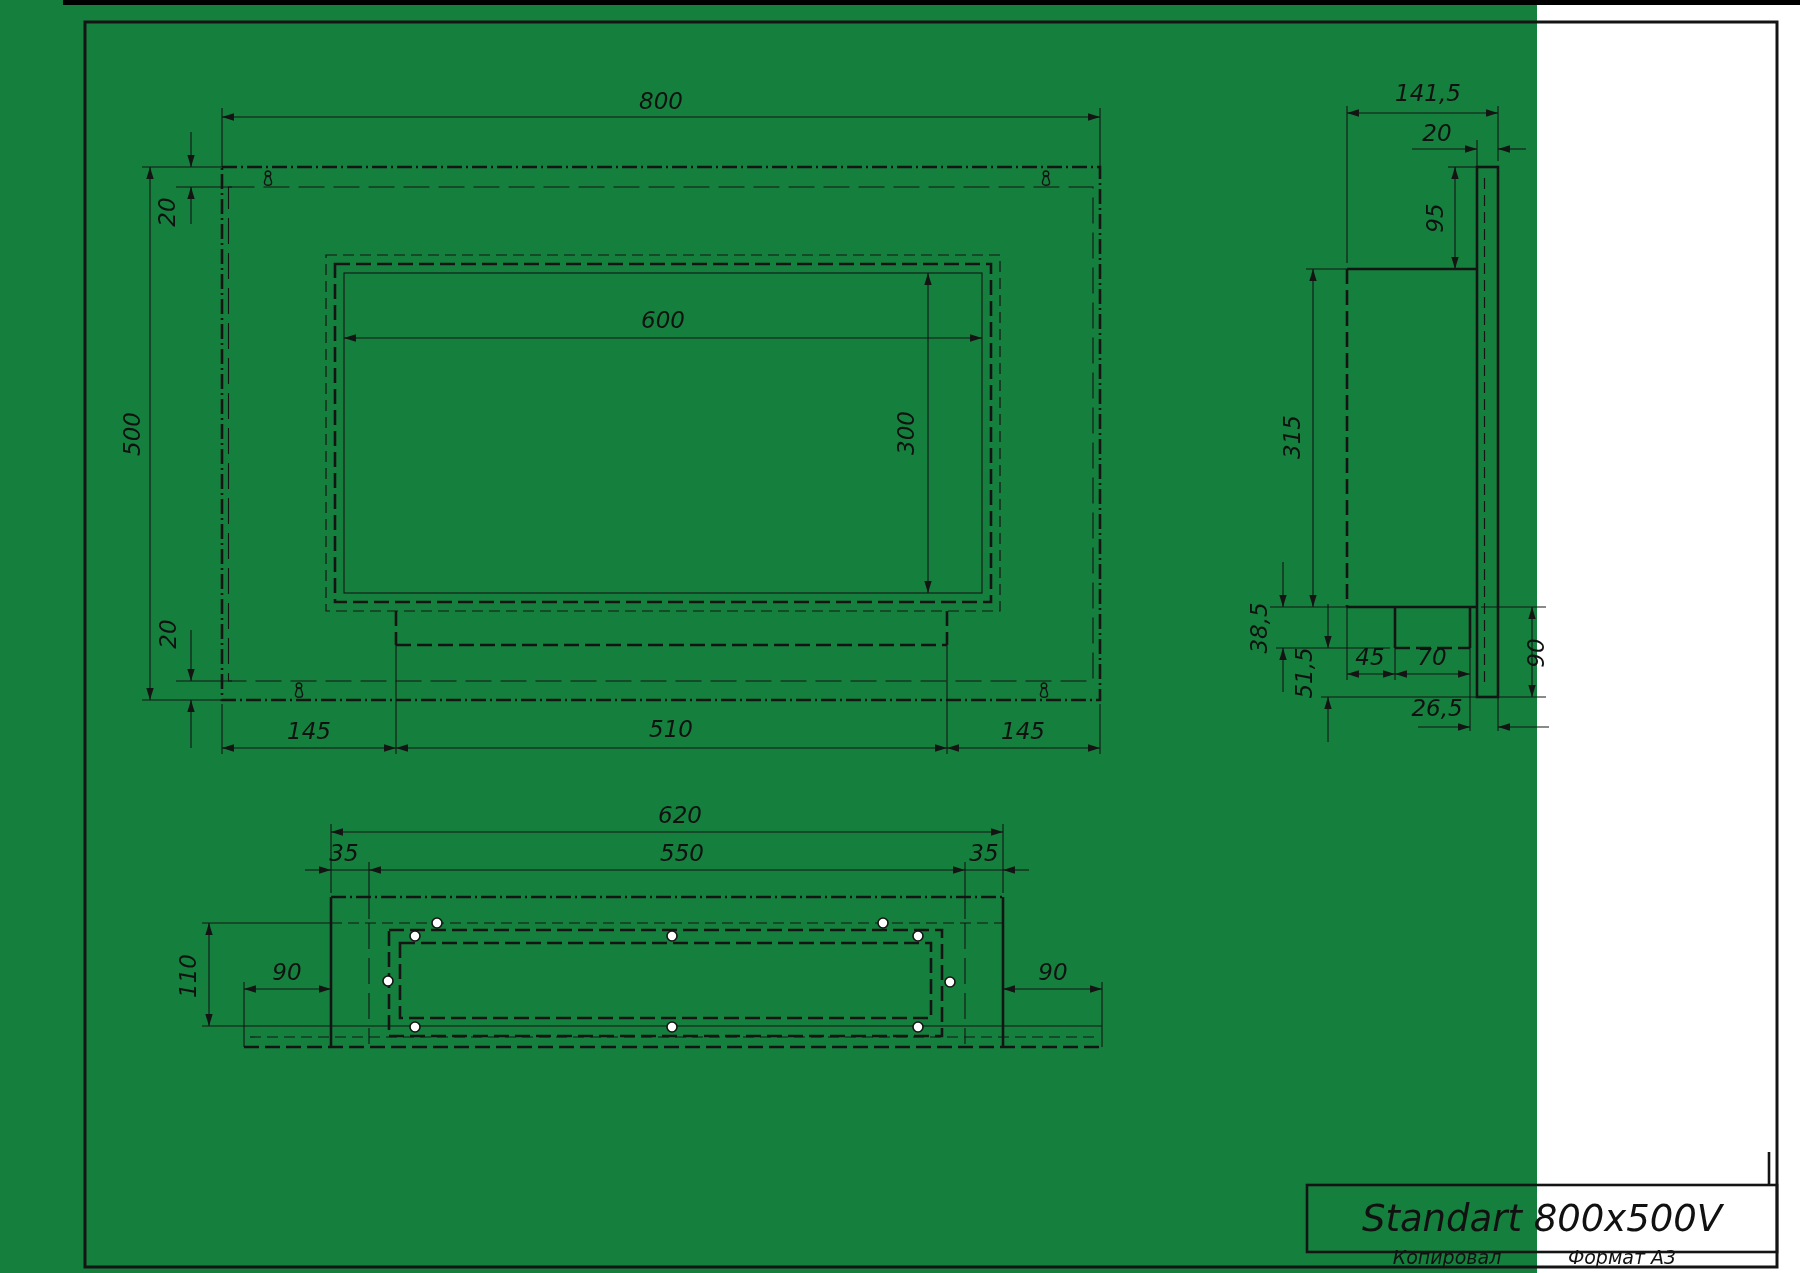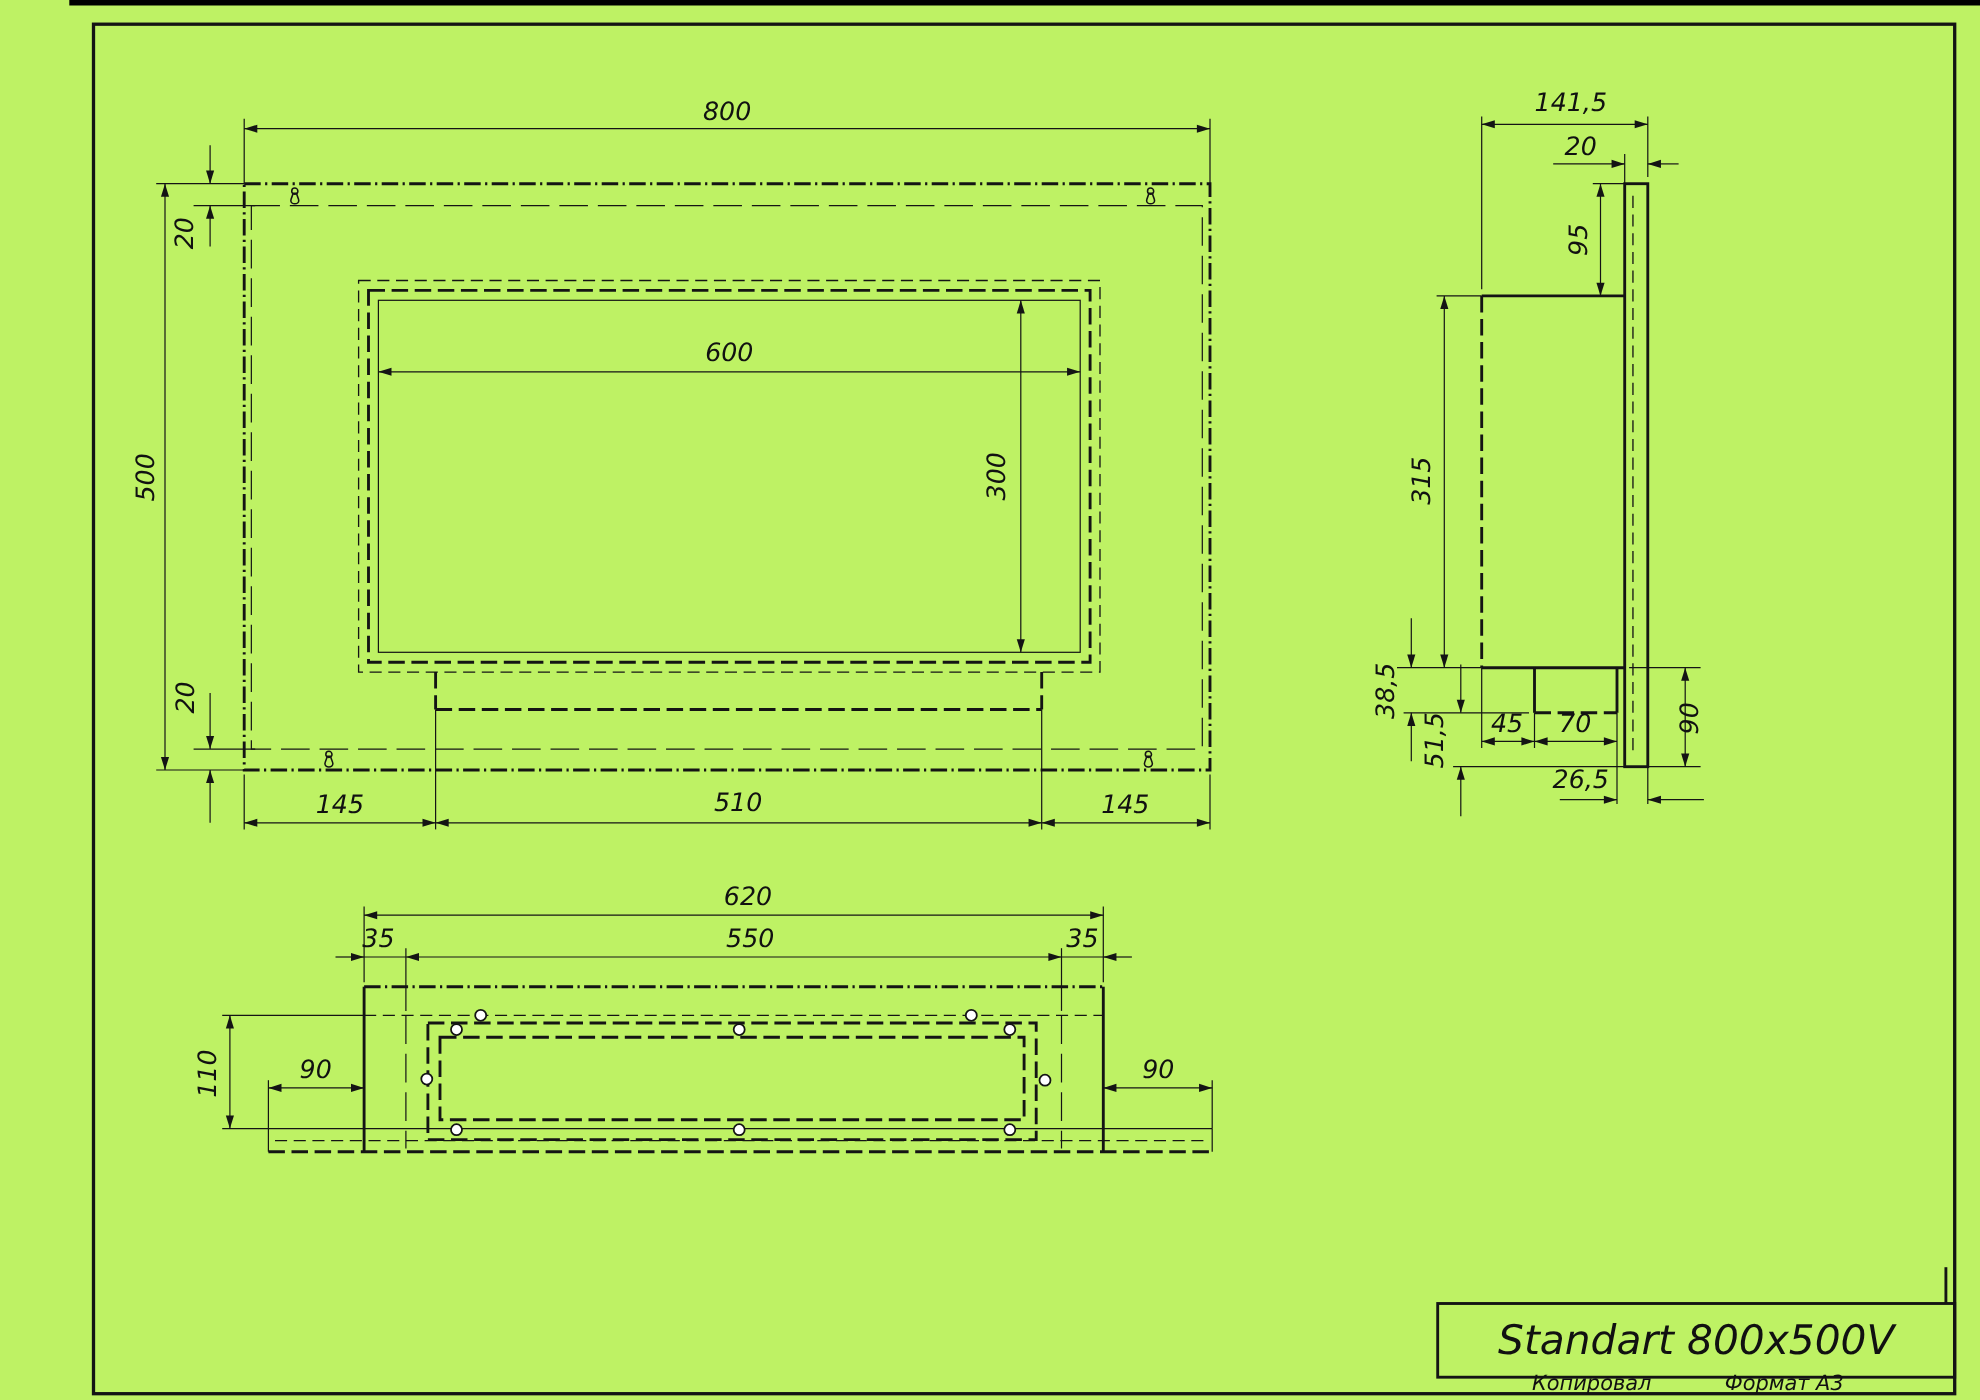--- a/index.html
+++ b/index.html
@@ -1,16 +1,16 @@
 <!DOCTYPE html>
 <html><head>
 <meta charset="utf-8">
 <style>
   html,body{margin:0;padding:0;background:#ffffff;}
-  .page{position:relative;width:1800px;height:1273px;background:#bef264;
+  .page{position:relative;width:1537px;height:1273px;background:#15803d;
         font-family:"DejaVu Sans",sans-serif;}
   svg{display:block}
   
   .th  {stroke:#141414;stroke-width:2.6;fill:none;}                      
   .thd {stroke:#141414;stroke-width:2.6;fill:none;stroke-dasharray:15 6;}
   .od  {stroke:#141414;stroke-width:2.6;fill:none;stroke-dasharray:15 4 2 4;} 
   .tn  {stroke:#141414;stroke-width:1.1;fill:none;}                      
   .tnd {stroke:#141414;stroke-width:1.2;fill:none;stroke-dasharray:11 6;}
   .tld {stroke:#141414;stroke-width:1.1;fill:none;stroke-dasharray:26 9;}
   .dim {stroke:#141414;stroke-width:1.1;fill:none;}

